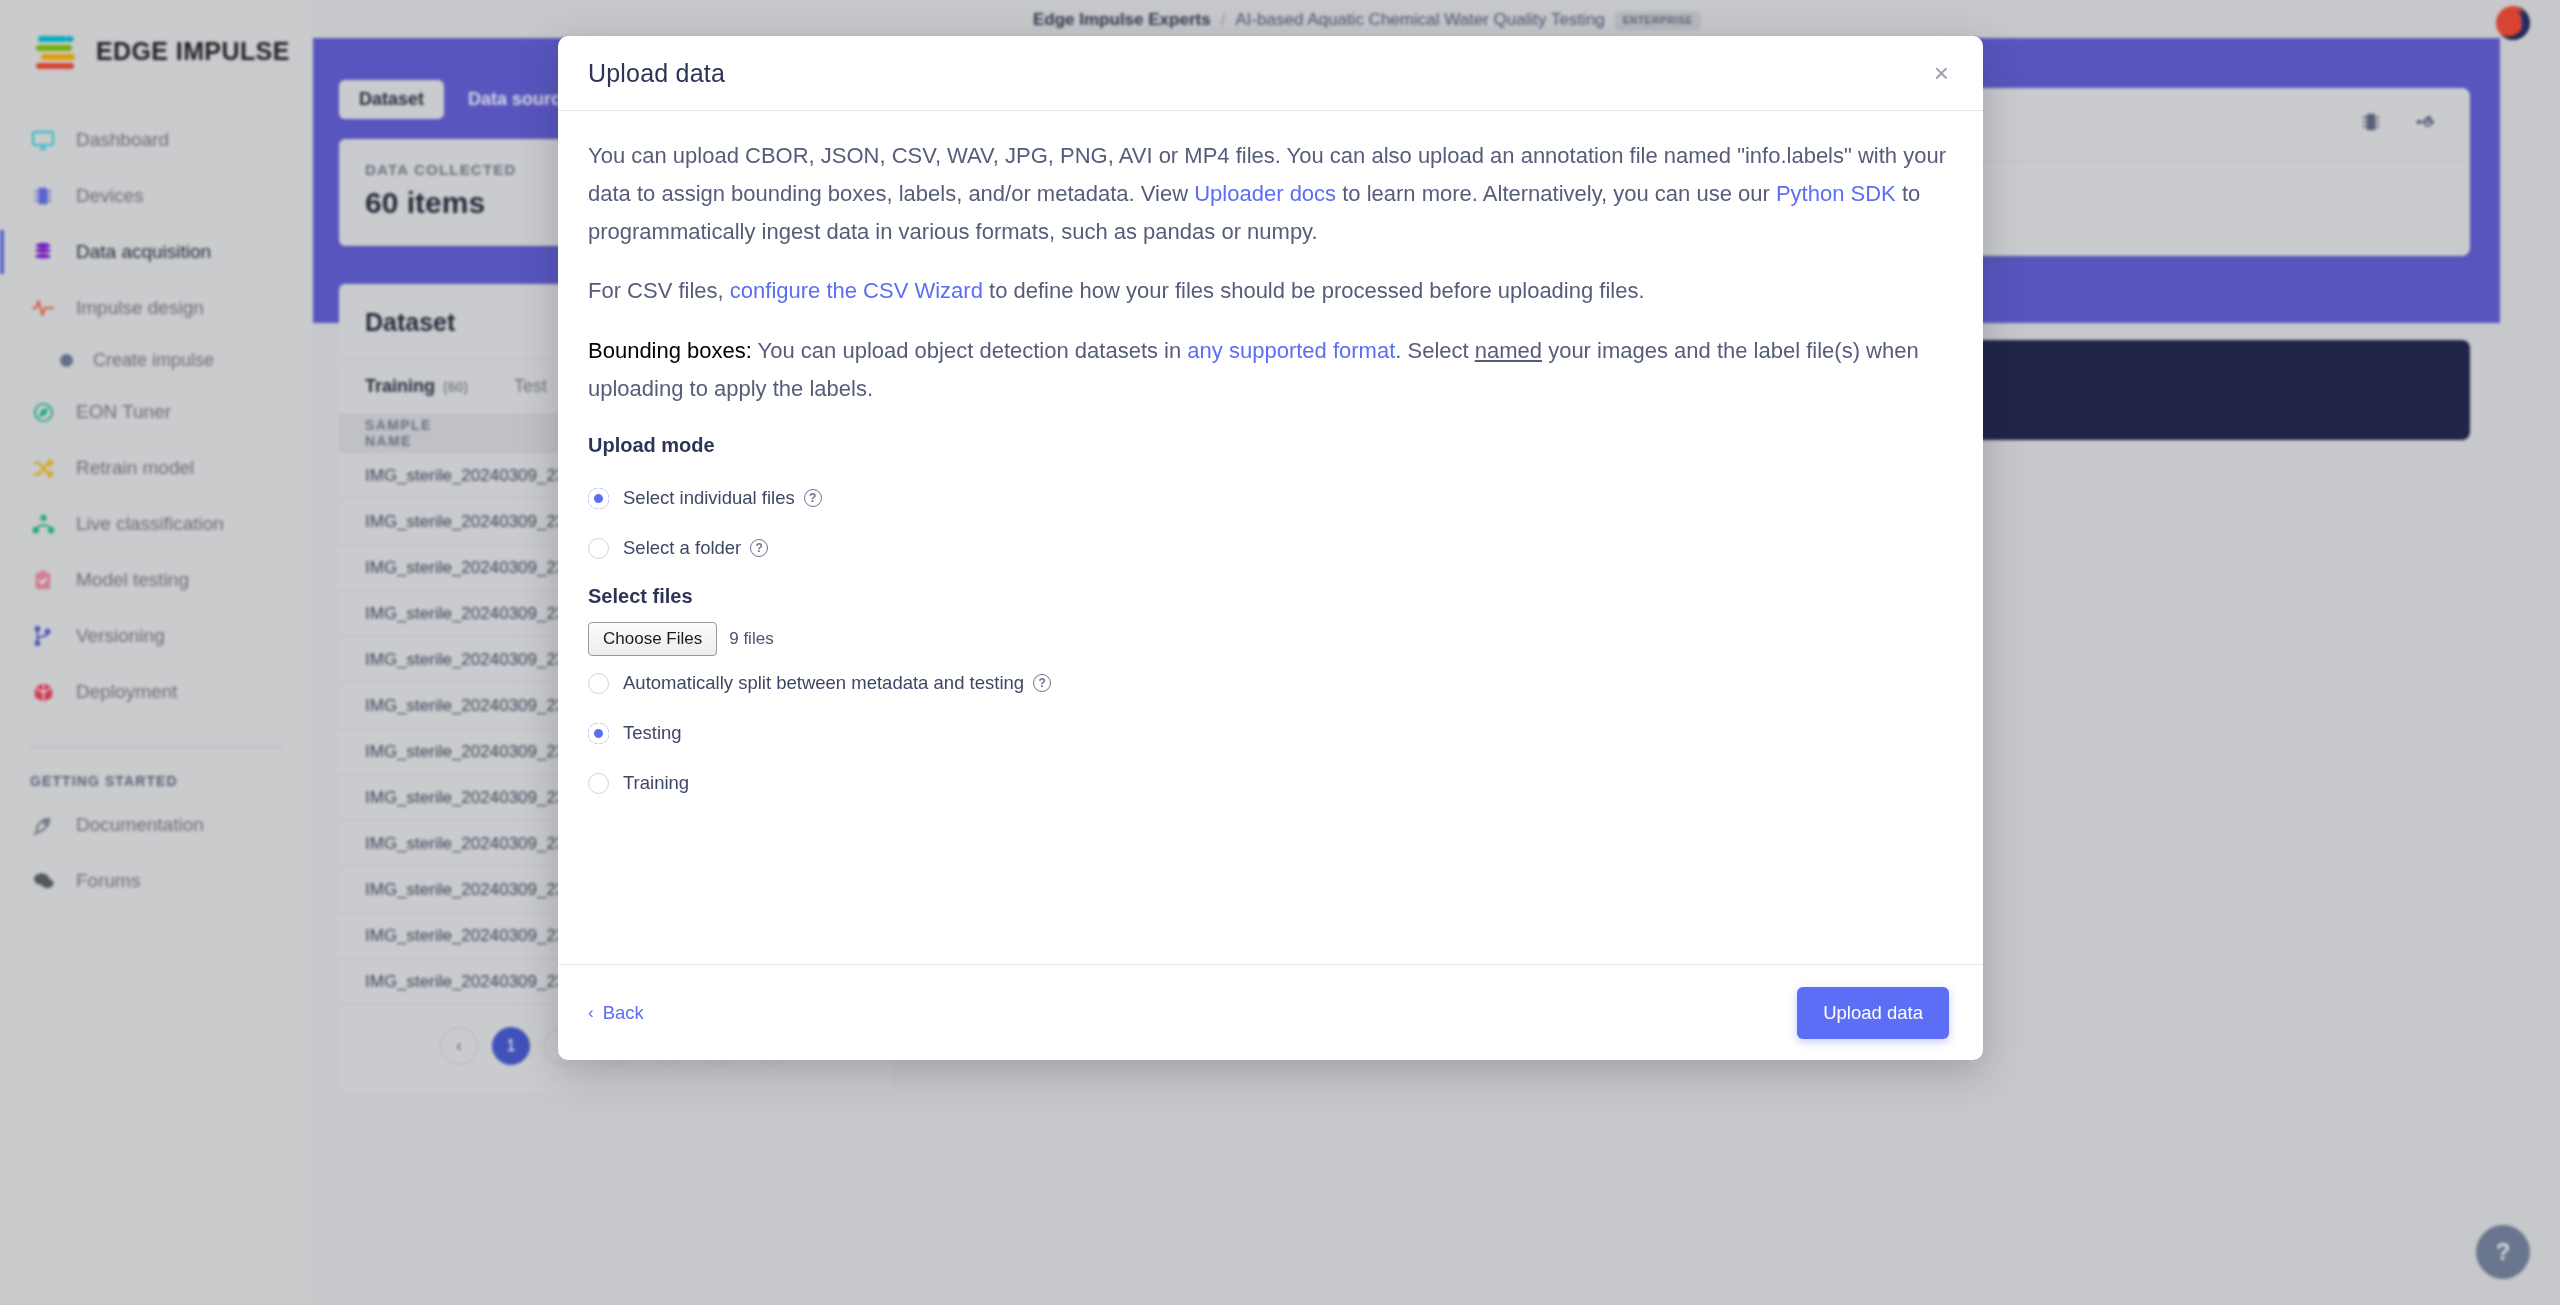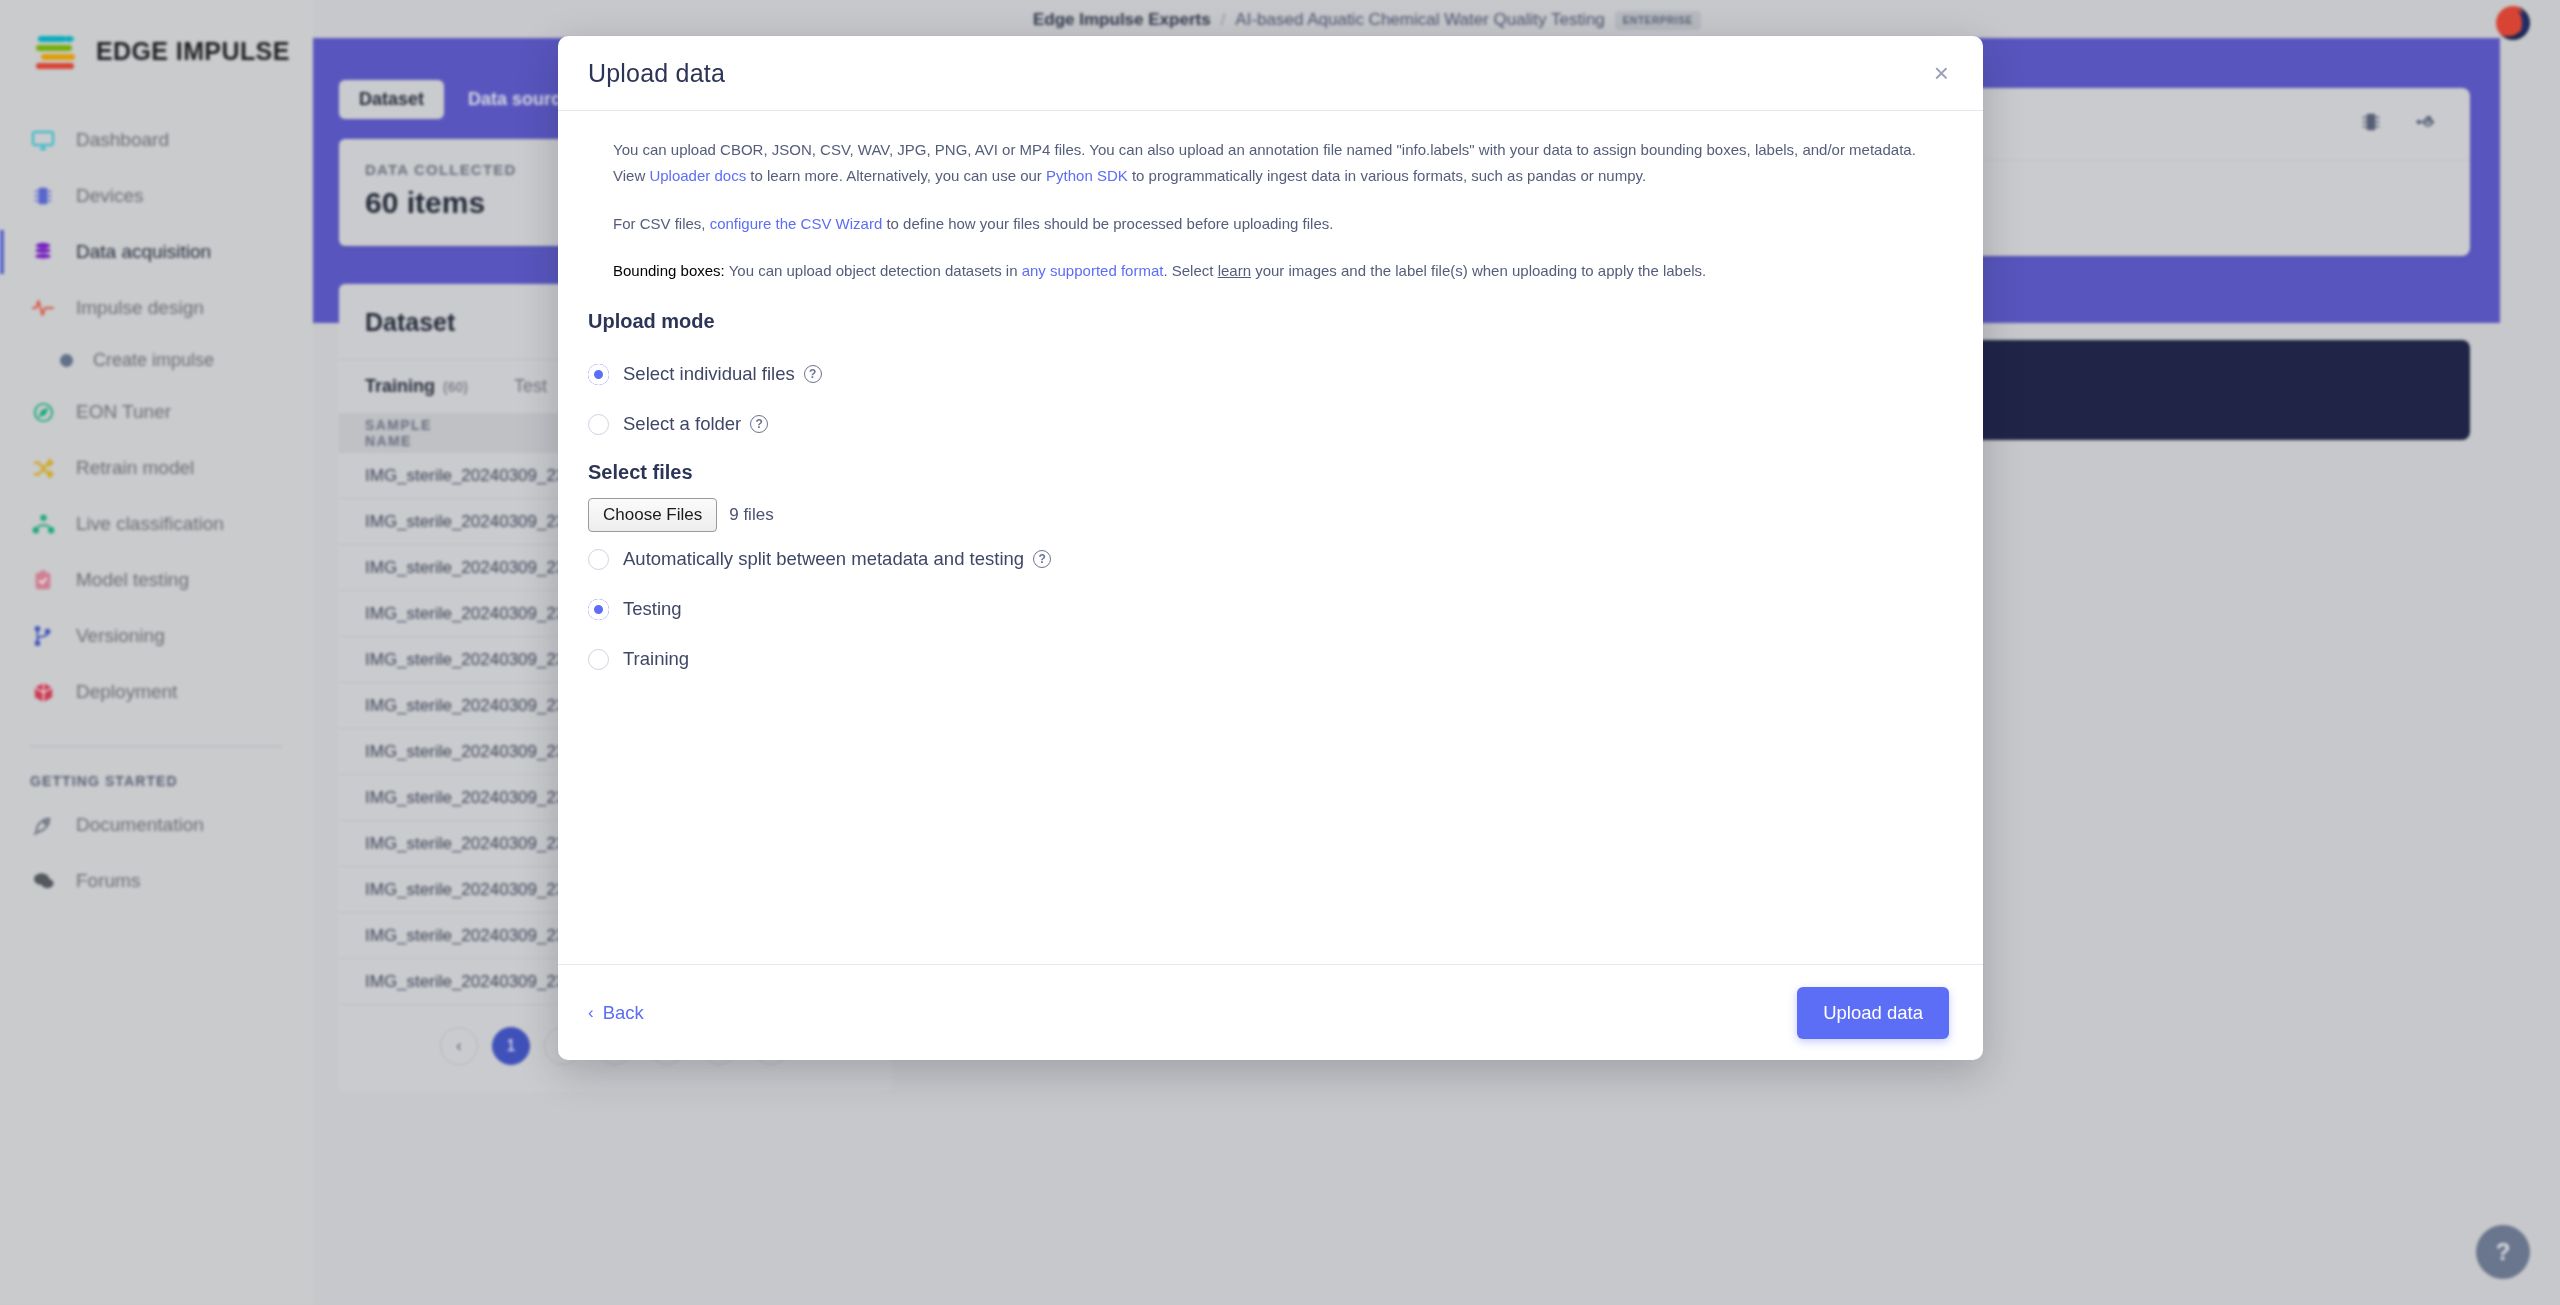--- a/index.html
+++ b/index.html
@@ -154,23 +154,22 @@
     display:flex; flex-direction:column;
   }
   .m-head {
     height:75px; display:flex; align-items:center; justify-content:space-between;
     padding:0 34px 0 30px; border-bottom:1px solid #e6e7ee;
   }
   .m-title { font-size:25px; color:#2d3556; font-weight:400; letter-spacing:.2px;}
   .m-close { font-size:26px; color:#9aa0b4; line-height:1; cursor:pointer; font-weight:300;}
   .m-body { flex:1; padding:26px 34px 0 30px; overflow:hidden; }
   .p {
-    font-size:15px; line-height:1.72; color:#555d7a; max-width:1370px;
+    font-size:22px; line-height:1.72; color:#555d7a; max-width:1370px;
     margin-bottom:22px;
-    margin-left:25px;
   }
   .p a { color:#5b6ef5; text-decoration:none; cursor:pointer;}
   .p b { color:#000000; font-weight:400;}
   .p u { text-decoration:underline; }
 
   .sec-label {
     font-size:20px; font-weight:700; color:#2d3556; margin:26px 0 14px 0;
   }
   .radio-row { display:flex; align-items:flex-end; gap:14px; height:38px; margin-bottom:12px; cursor:pointer;}
   .radio {
@@ -562,21 +561,21 @@
 
       <p class="p">
         <span>You can upload CBOR, JSON, CSV, WAV, JPG, PNG, AVI or MP4 files. You can also upload an annotation file named "info.labels" with your data to assign bounding boxes, labels, and/or metadata. View </span><a>Uploader docs</a><span> to learn more. Alternatively, you can use our </span><a>Python SDK</a><span> to programmatically ingest data in various formats, such as pandas or numpy.</span>
       </p>
 
       <p class="p">
         <span>For CSV files, </span><a>configure the CSV Wizard</a><span> to define how your files should be processed before uploading files.</span>
       </p>
 
       <p class="p">
-        <b>Bounding boxes:</b><span> You can upload object detection datasets in </span><a>any supported format</a><span>. Select </span><u>learn</u><span> your images and the label file(s) when uploading to apply the labels.</span>
+        <b>Bounding boxes:</b><span> You can upload object detection datasets in </span><a>any supported format</a><span>. Select </span><u>named</u><span> your images and the label file(s) when uploading to apply the labels.</span>
       </p>
 
       <div class="sec-label">Upload mode</div>
 
       <div class="radio-row">
         <span class="radio on"></span>
         <span class="radio-label">
           <span>Select individual files</span>
           <span class="q-ic">?</span>
         </span>

